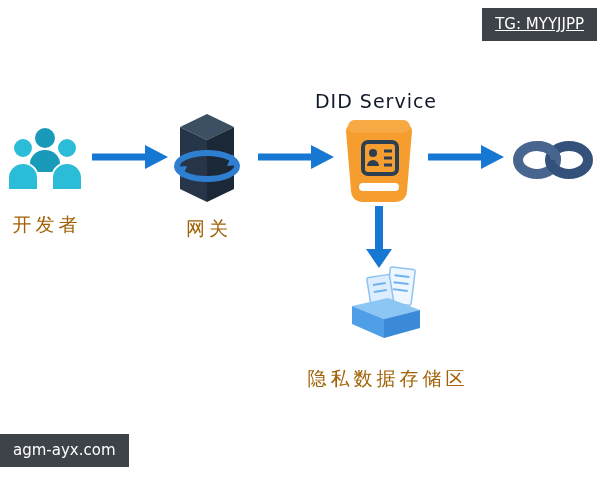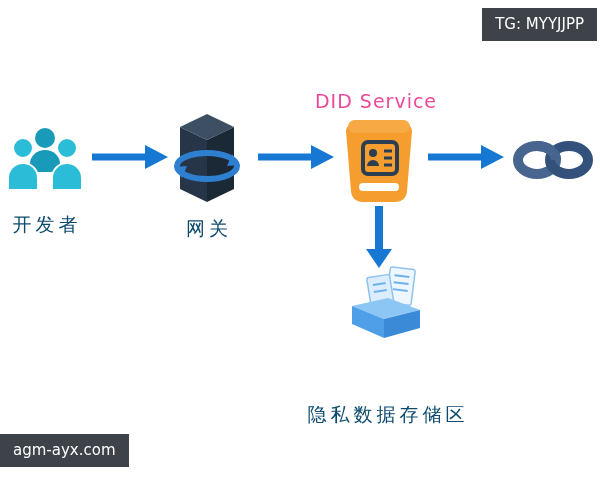--- a/index.html
+++ b/index.html
@@ -13,42 +13,42 @@
 
   .badge {
     position:absolute;
     background:#3e4349;
     color:#ffffff;
     font-size:15px;
     line-height:1;
     padding:9px 13px;
     white-space:nowrap;
   }
-  .tg-badge { top:8px; right:3px; }
+  .tg-badge { top:8px; right:3px;text-decoration:underline; }
   .watermark-badge { left:0; bottom:13px; }
 
   .service-title {
     position:absolute; left:296px; top:90px; width:160px;
-    text-align:center; font-size:19px; color:#ec4899; letter-spacing:1px;
+    text-align:center; font-size:19px; color:#0f172a; letter-spacing:1px;
     white-space:nowrap;
   }
 
   .node { position:absolute; display:flex; flex-direction:column; align-items:center; }
   .node-label {
-    font-size:19px; color:#0c4a6e; letter-spacing:4px; white-space:nowrap;
+    font-size:19px; color:#a16207; letter-spacing:4px; white-space:nowrap;
     text-indent:4px; 
   }
   .node-developers { left:5px;  top:126px; width:80px; }
   .node-developers .node-label { margin-top:16px; }
   .node-gateway    { left:172px; top:114px; width:70px; }
   .node-gateway .node-label { margin-top:12px;text-align:right; }
   .node-service    { left:336px; top:120px; width:86px; }
   .node-chain      { left:510px; top:132px; width:86px; }
   .node-chain .node-label { margin-top:26px; }
-  .node-storage    { left:300px; top:266px; width:172px;gap:36px; }
+  .node-storage    { left:300px; top:266px; width:172px; }
   .node-storage .node-label { margin-top:26px; }
 
   .arrow { position:absolute; line-height:0; }
   .arrow-1 { left:92px;  top:143px; }
   .arrow-2 { left:258px; top:143px; }
   .arrow-3 { left:428px; top:143px; }
   .arrow-down { left:366px; top:206px; }
 
   .icon { line-height:0; display:block; }
 </style>

